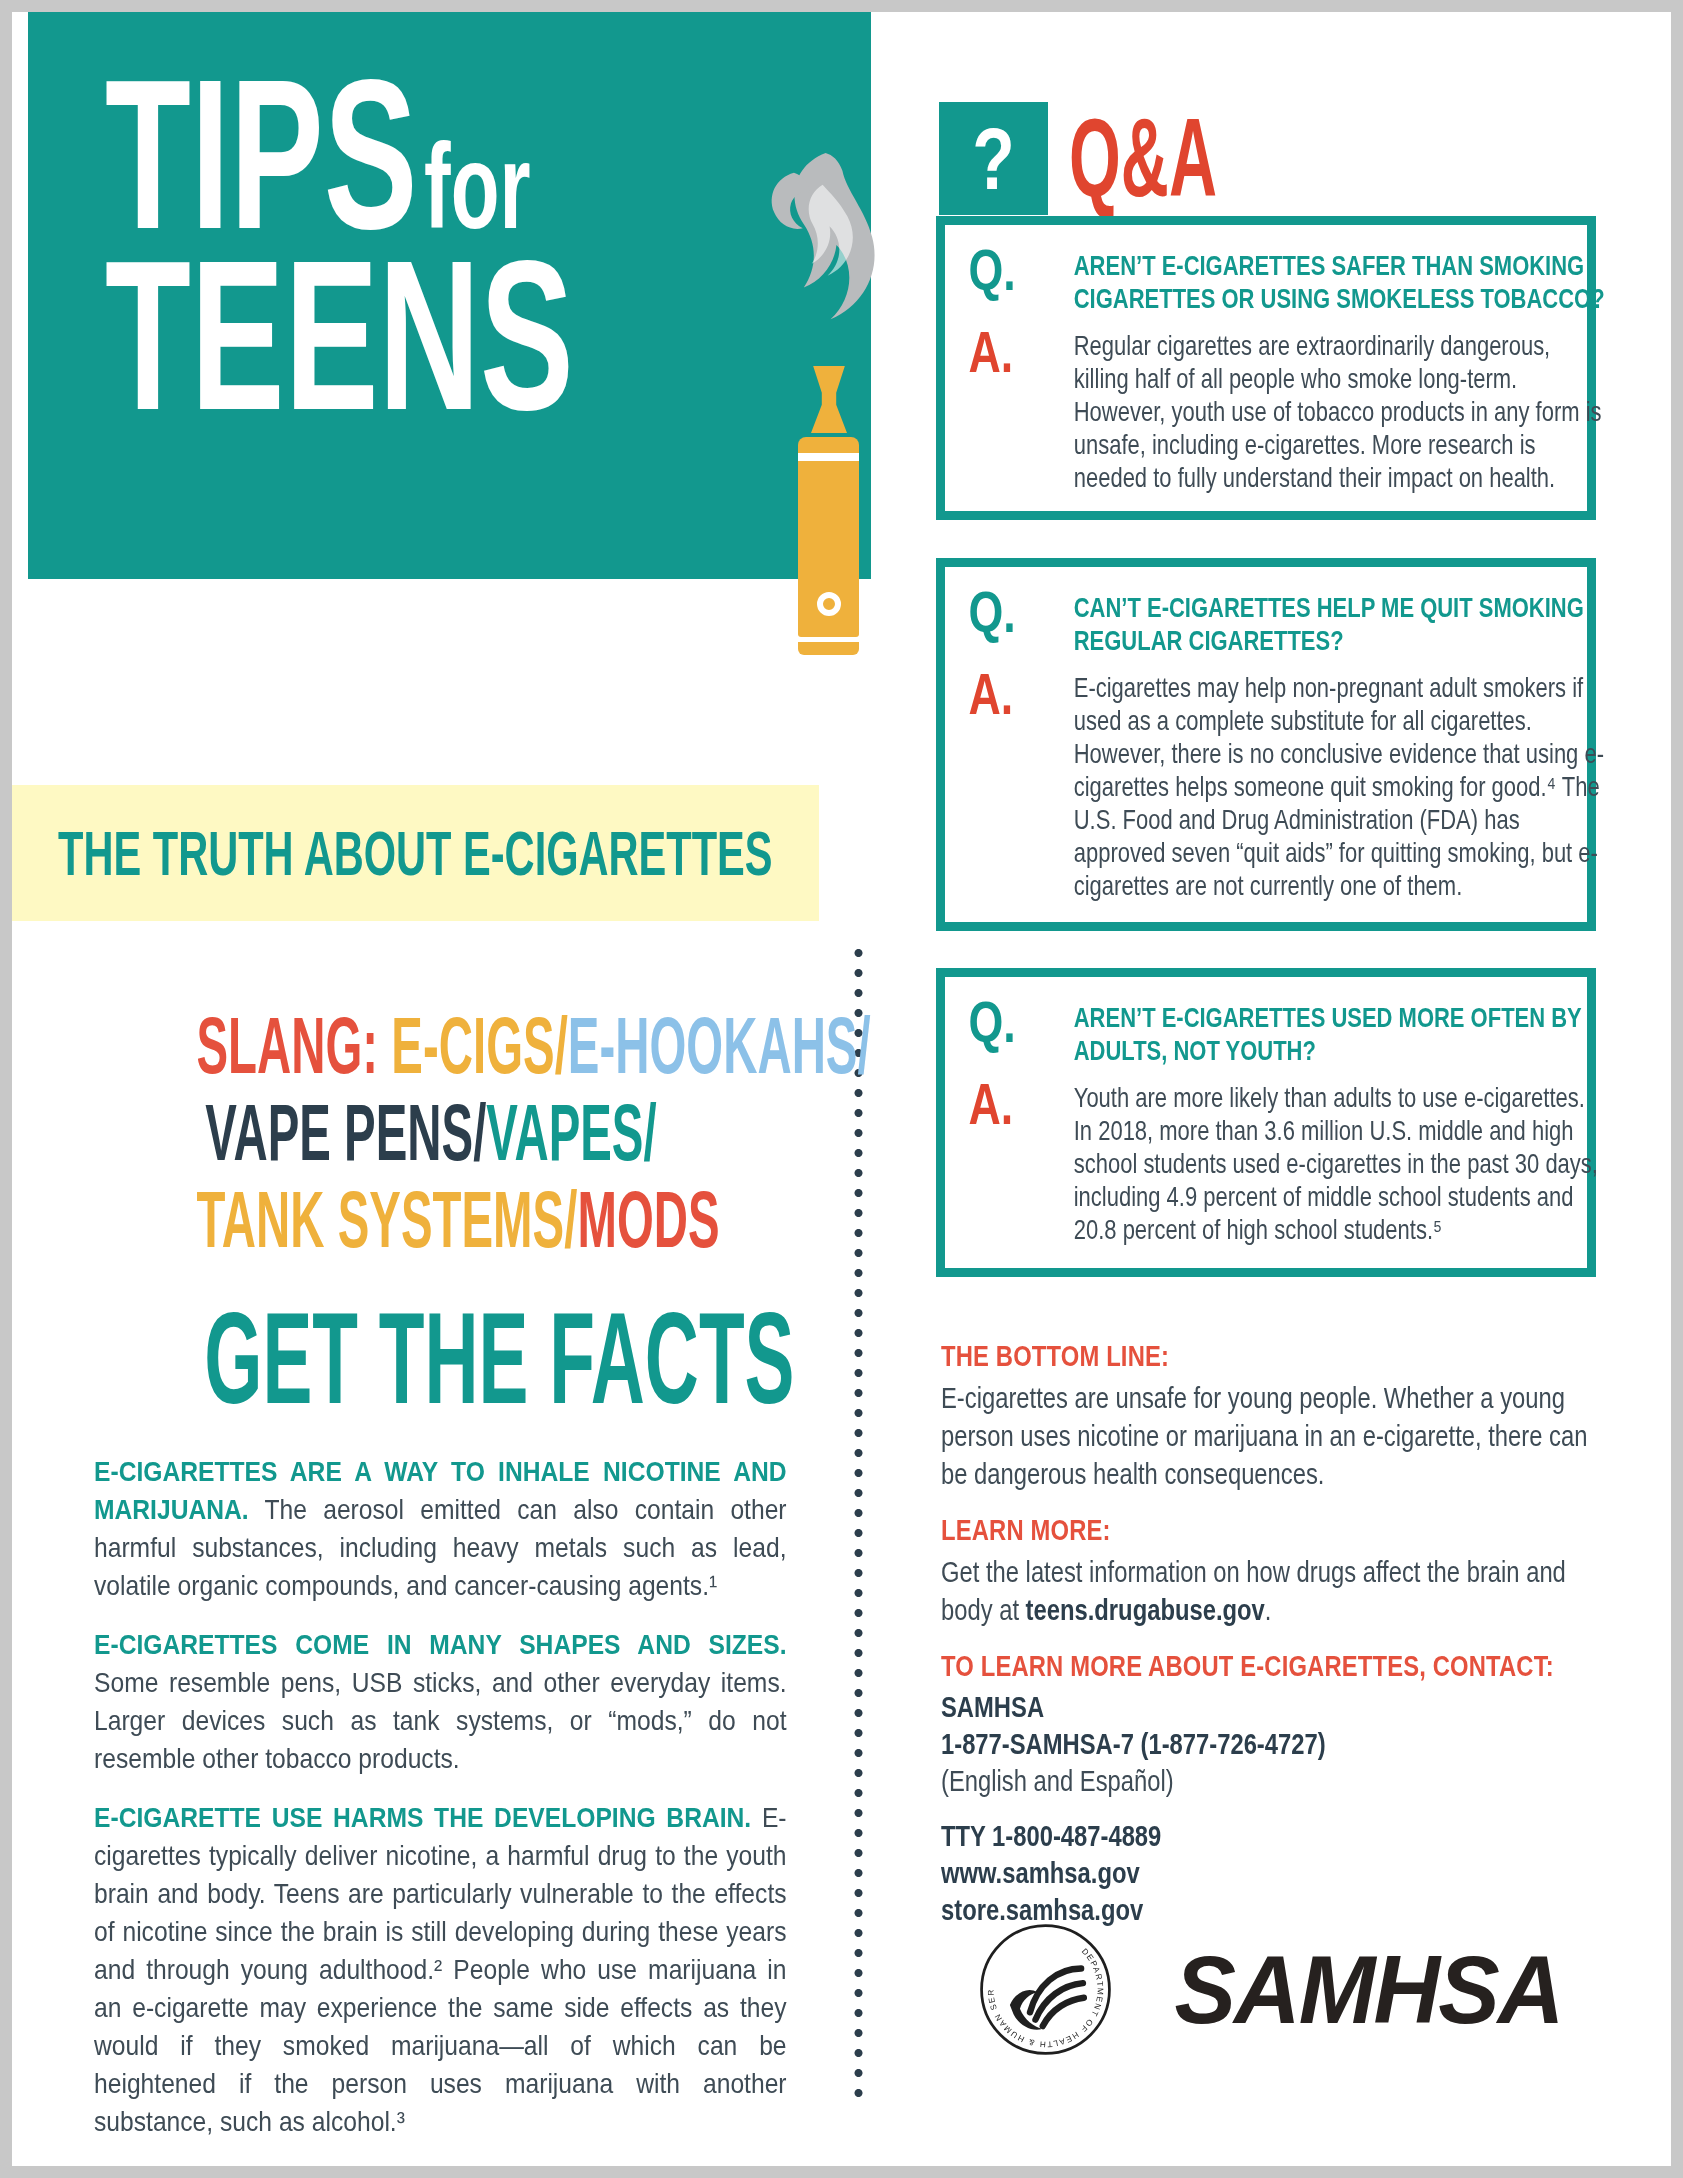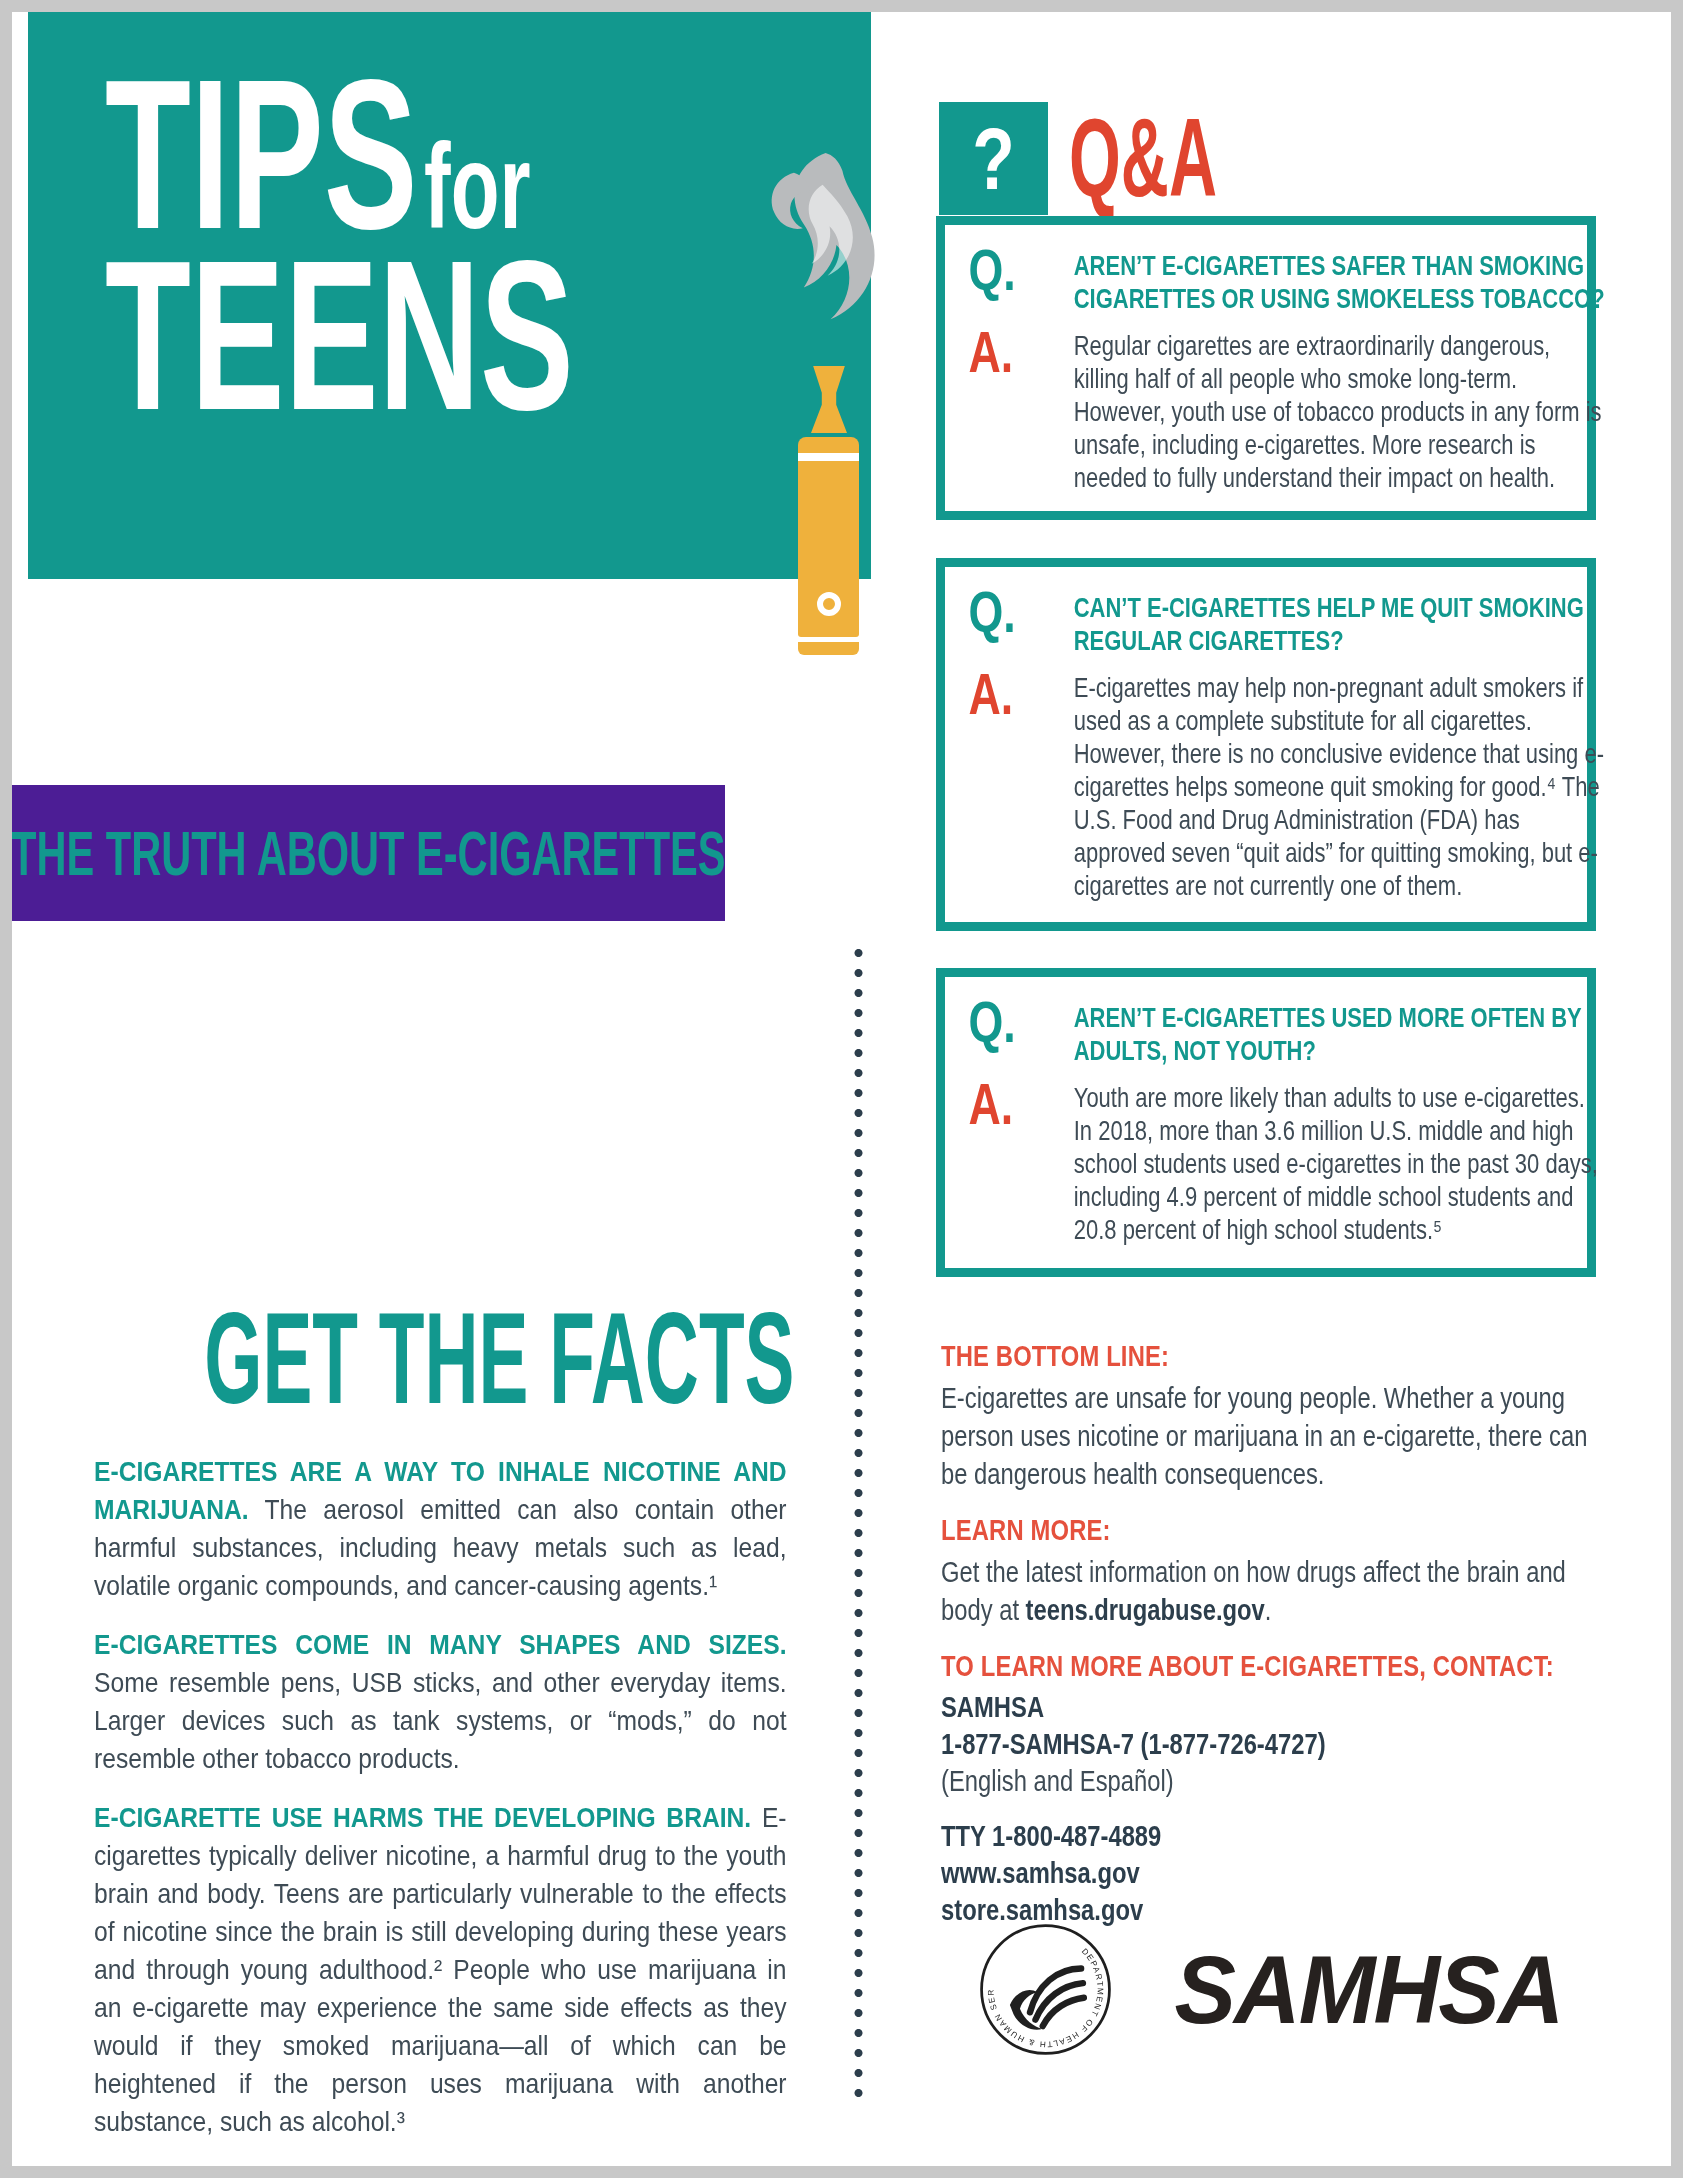--- a/index.html
+++ b/index.html
@@ -7,21 +7,21 @@
 
   
   .hero{position:absolute;left:16px;top:0;width:843px;height:567px;background:#12988e;}
   .hero-title{position:absolute;left:77px;top:48px;color:#ffffff;font-weight:bold;}
   .t-line1{display:flex;align-items:baseline;transform:scaleX(.66);transform-origin:left top;white-space:nowrap;}
   .t-tips{font-size:213px;line-height:188px;}
   .t-for{font-size:121px;line-height:121px;margin-left:10px;}
   .t-teens{font-size:213px;line-height:198px;margin-top:-12px;transform:scaleX(.66);transform-origin:left top;white-space:nowrap;}
   .red-band{position:absolute;left:0;top:567px;width:843px;height:206px;background:#e55a47;display:flex;align-items:center;justify-content:center;}
   .band-text{color:#ffffff;font-weight:bold;font-size:137px;transform:scaleX(.62);white-space:nowrap;margin-top:-18px;}
-  .navy-band{position:absolute;left:0;top:773px;width:713px;height:136px;background:#4c1d95;display:flex;align-items:center;justify-content:center;}
+  .navy-band{position:absolute;left:0;top:773px;width:807px;height:136px;background:#fef9c3;display:flex;align-items:center;justify-content:center;}
   .tagline{color:#12988e;font-weight:bold;font-size:63px;transform:scaleX(.66);white-space:nowrap;}
 
   
   .smoke{position:absolute;left:748px;top:137px;}
   .pen{position:absolute;left:786px;top:354px;width:61px;height:289px;}
   .pen-mouth{position:absolute;left:13px;top:0;width:36px;height:67px;background:#efb13c;
     clip-path:polygon(6% 0,94% 0,70% 40%,70% 58%,100% 100%,0 100%,30% 58%,30% 40%);}
   .pen-body{position:absolute;left:0;top:71px;width:61px;height:200px;background:#efb13c;border-radius:8px 8px 3px 3px;}
   .pen-stripe{position:absolute;left:0;top:87px;width:61px;height:8px;background:#ffffff;}
   .pen-ring{position:absolute;left:19px;top:226px;width:24px;height:24px;border:6px solid #ffffff;border-radius:50%;box-sizing:border-box;}
@@ -154,20 +154,31 @@
       </div>
       <div class="qa-row">
         <span class="qa-label a">A.</span>
         <div class="qa-answer">Youth are more likely than adults to use e-cigarettes. In 2018, more than 3.6 million U.S. middle and high school students used e-cigarettes in the past 30 days, including 4.9 percent of middle school students and 20.8 percent of high school students.⁵</div>
       </div>
     </div>
   </div>
 
   <div class="divider"></div>
 
+  <div class="slang">
+    <div class="slang-line">
+      <span class="c-red slang-label">SLANG:</span><span class="c-yellow">E-CIGS/</span><span class="c-blue">E-HOOKAHS/</span>
+    </div>
+    <div class="slang-line">
+      <span class="c-navy">VAPE PENS/</span><span class="c-teal">VAPES/</span>
+    </div>
+    <div class="slang-line">
+      <span class="c-yellow">TANK SYSTEMS/</span><span class="c-red">MODS</span>
+    </div>
+  </div>
 
   <div class="facts-heading">GET THE FACTS</div>
 
   <div class="facts">
     <p class="fact"><span class="fact-lead">E-CIGARETTES ARE A WAY TO INHALE NICOTINE AND MARIJUANA.</span> <span>The aerosol emitted can also contain other harmful substances, including heavy metals such as lead, volatile organic compounds, and cancer-causing agents.¹</span></p>
     <p class="fact"><span class="fact-lead">E-CIGARETTES COME IN MANY SHAPES AND SIZES.</span> <span>Some resemble pens, USB sticks, and other everyday items. Larger devices such as tank systems, or “mods,” do not resemble other tobacco products.</span></p>
     <p class="fact"><span class="fact-lead">E-CIGARETTE USE HARMS THE DEVELOPING BRAIN.</span> <span>E-cigarettes typically deliver nicotine, a harmful drug to the youth brain and body. Teens are particularly vulnerable to the effects of nicotine since the brain is still developing during these years and through young adulthood.² People who use marijuana in an e-cigarette may experience the same side effects as they would if they smoked marijuana—all of which can be heightened if the person uses marijuana with another substance, such as alcohol.³</span></p>
   </div>
 
   <div class="rightcol">

